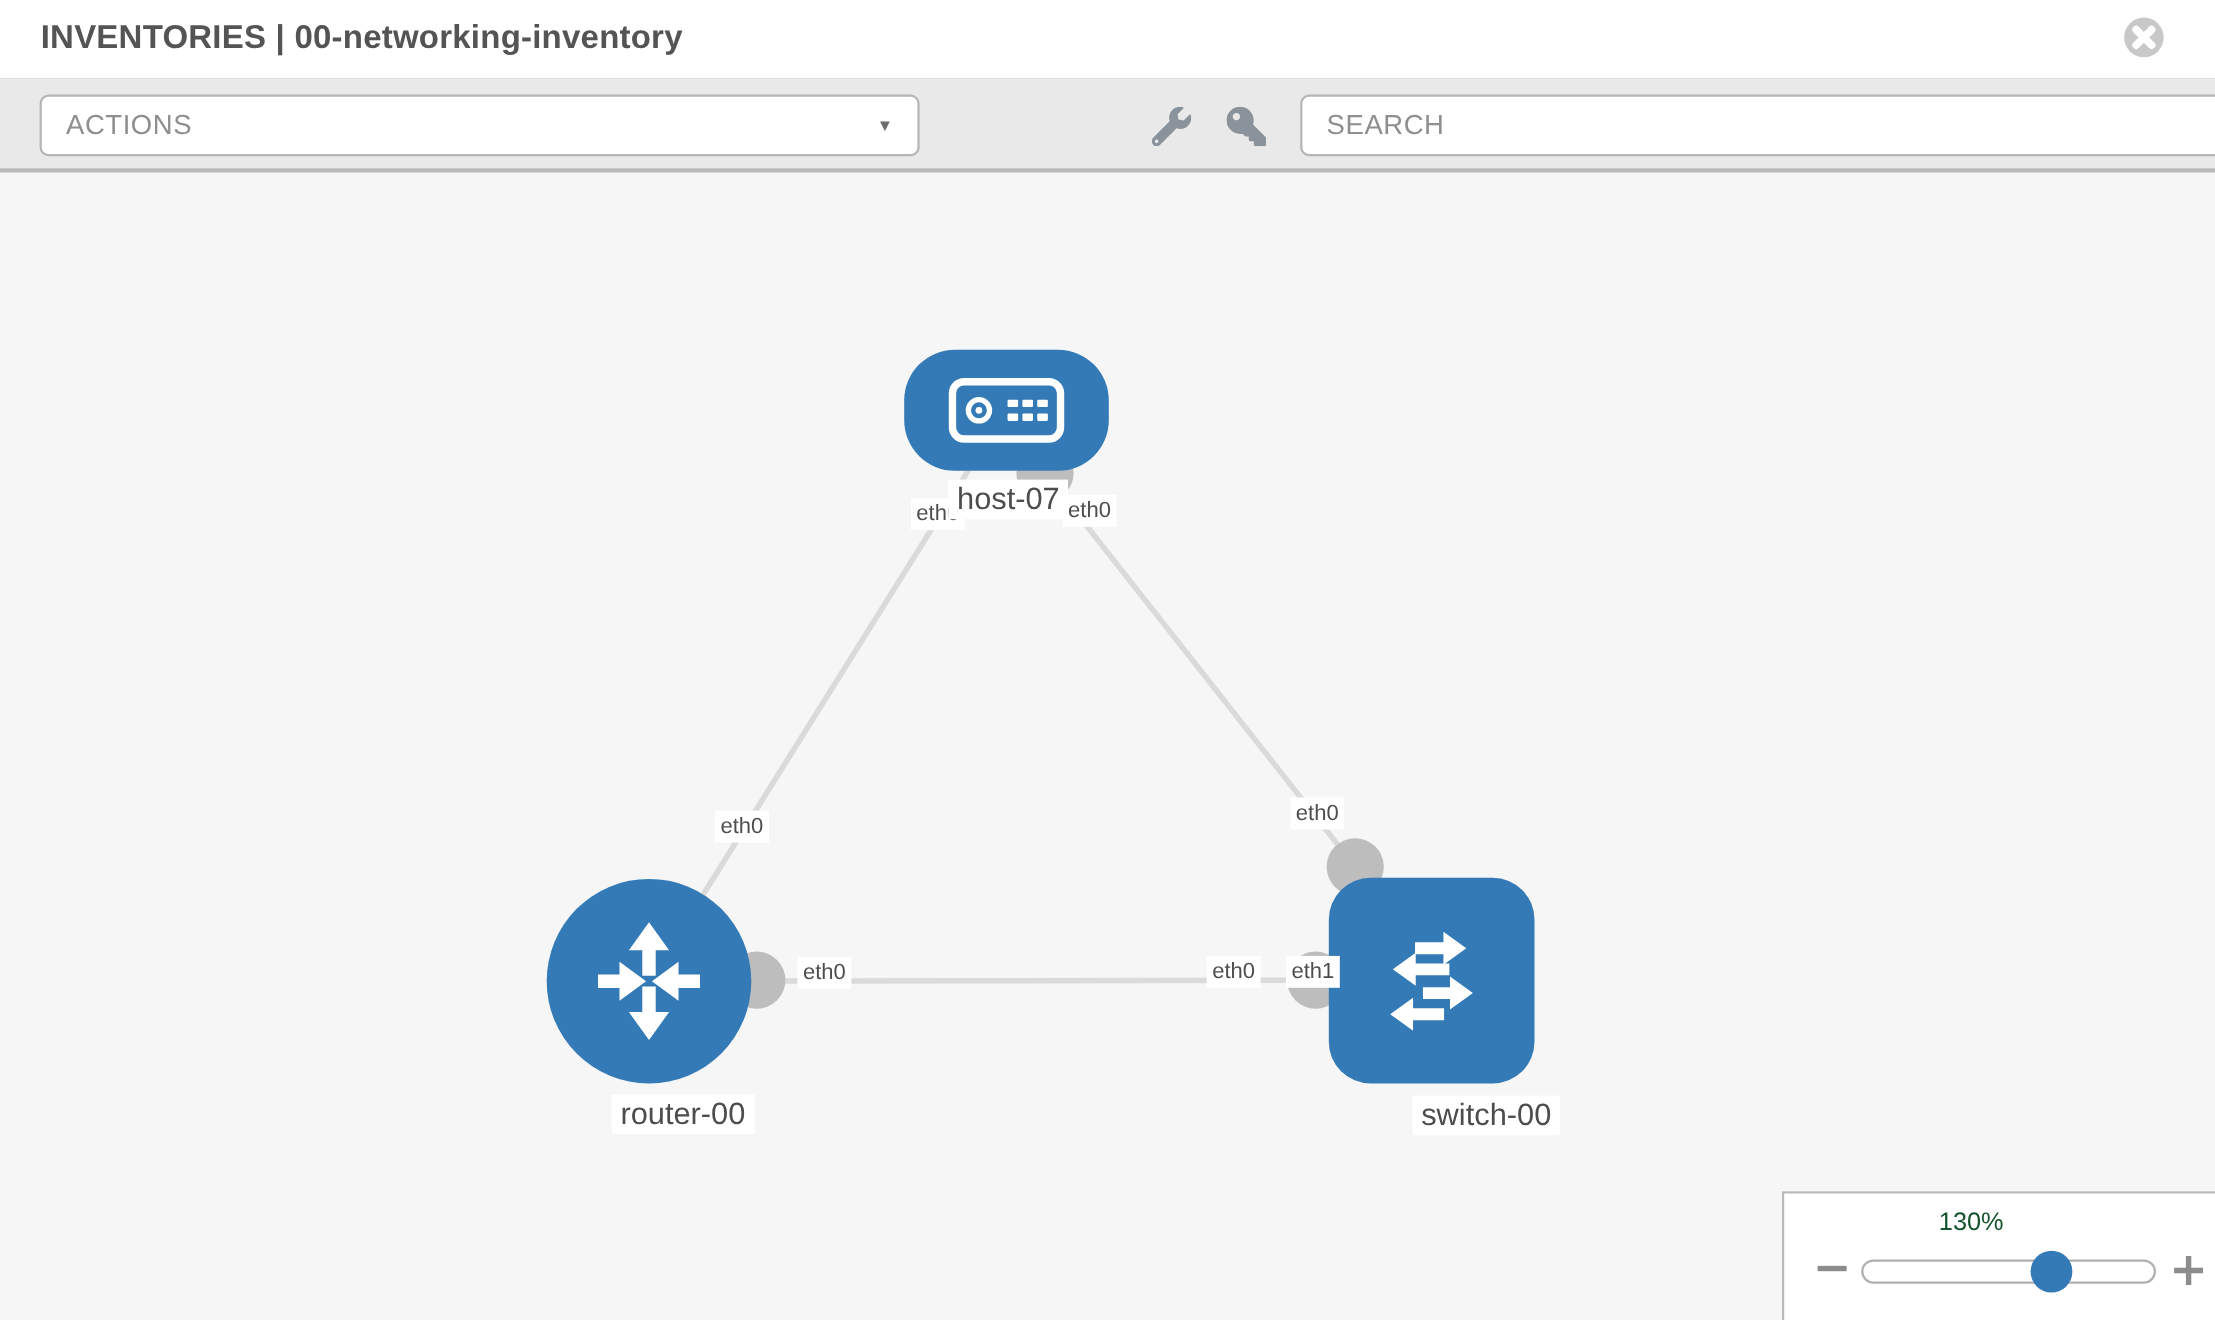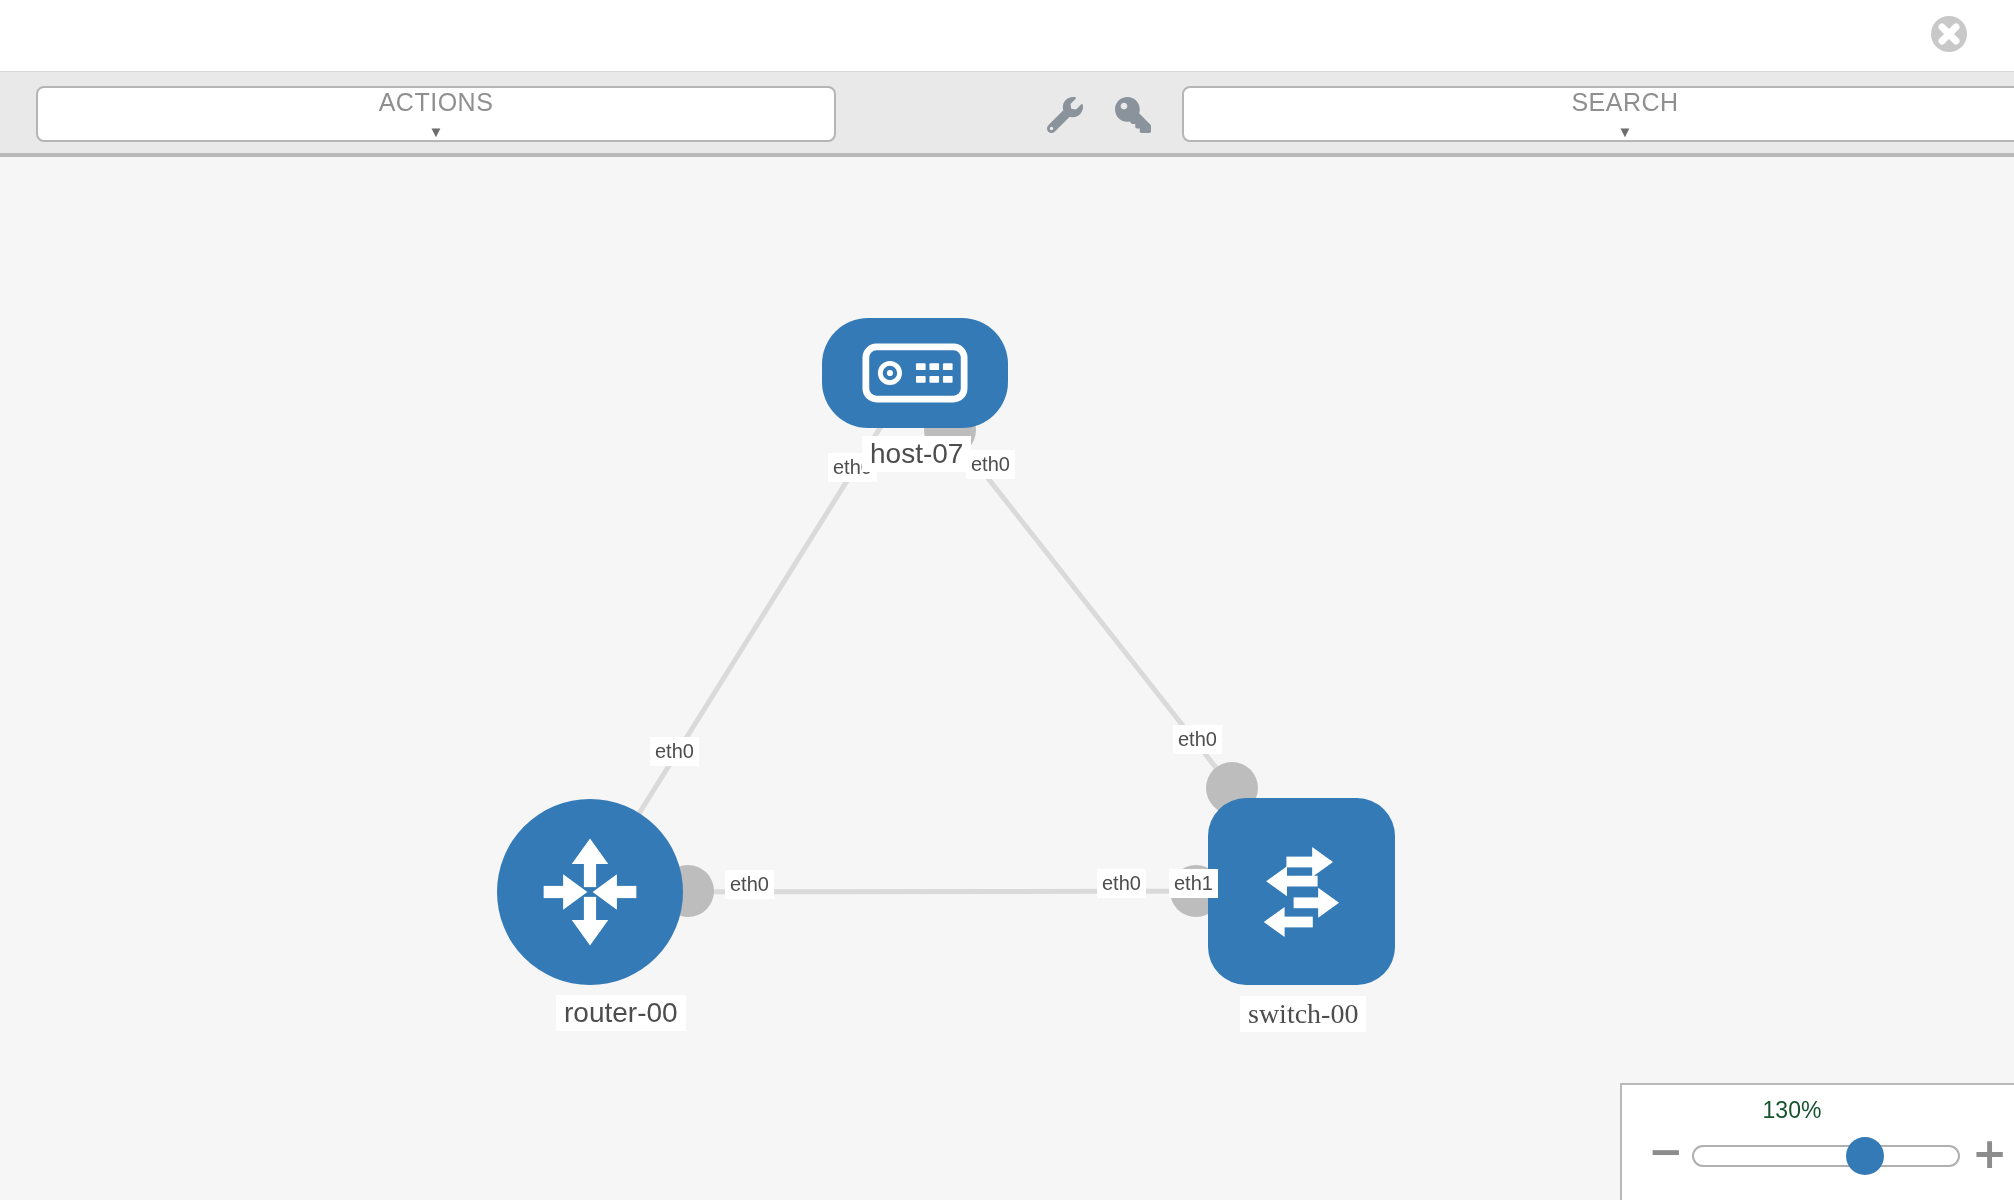--- a/index.html
+++ b/index.html
@@ -8,21 +8,21 @@
   .app { position:relative; width:2014px; height:1200px; overflow:hidden; background:#fff; }
 
   
   .header { position:relative; height:72px; background:#ffffff; border-bottom:1px solid #dadada; }
   .page-title { position:absolute; left:37px; top:18px; font-size:30px; font-weight:bold; color:#545454; letter-spacing:0.2px; }
   .close-btn { position:absolute; right:46px; top:15px; width:38px; height:38px; border:none; background:transparent; cursor:pointer; padding:0; }
 
   
   .toolbar { position:relative; height:85px; background:#e9e9e9; border-bottom:4px solid #b9b9b9; }
   .select-box { position:absolute; top:14px; height:56px; background:#fff; border:2px solid #b5b5b5; border-radius:8px;
-                display:flex; align-items:center; justify-content:space-between; padding:0 22px; cursor:pointer;flex-direction:column; }
+                display:flex; align-items:center; justify-content:space-between; padding:0 22px; cursor:pointer; }
   .select-box .lbl { font-size:25px; color:#8f8f8f; letter-spacing:0.5px; }
   .select-box .caret { font-size:15px; color:#6d6d6d; }
   .actions-box { left:36px; width:800px; }
   .search-box { left:1182px; width:886px; }
   .icon-btn { position:absolute; top:18px; width:50px; height:50px; background:transparent; border:none; cursor:pointer;
               display:flex; align-items:center; justify-content:center; }
   .wrench-btn { left:1040px; }
   .key-btn { left:1108px; }
 
   
@@ -43,21 +43,21 @@
 
   .c-host-left   { left:828px; top:296px; }
   .c-host-label  { left:862px; top:279px; }
   .c-host-right  { left:966px; top:293px; }
   .c-link1-router{ left:650px; top:580px; }
   .c-link2-switch{ left:1173px; top:568px; }
   .c-link3-router{ left:725px; top:713px; }
   .c-link3-back  { left:1097px; top:712px; }
   .c-link3-front { left:1121px; top:712px;margin-left:48px; }
   .c-router-label{ left:556px; top:838px; }
-  .c-switch-label{ left:1240px; top:839px;font-family:Liberation Serif, serif; }
+  .c-switch-label{ left:1284px; top:839px; }
 
   
   .zoom-panel { position:absolute; left:1620px; top:926px; width:400px; height:120px; background:#fff;
                 border:2px solid #b9b9b9; }
   .zoom-value { text-align:center; width:340px; margin-top:12px; font-size:23px; color:#14532d; }
   .zoom-row { position:relative; margin-top:12px; height:40px; }
   .zoom-btn { position:absolute; border:none; background:transparent; color:#8c8c8c; font-weight:bold;
               font-size:42px; line-height:36px; cursor:pointer; padding:0; font-family:"DejaVu Sans", sans-serif; }
   .zoom-out { left:26px; top:-2px; }
   .zoom-in  { left:350px; top:0px; }
@@ -65,20 +65,21 @@
                 border:2px solid #b0b0b0; border-radius:12px; cursor:pointer; }
   .zoom-thumb { position:absolute; left:152px; top:-10px; width:38px; height:38px; border-radius:50%;
                 background:#337ab7; cursor:grab; }
 </style>
 </head>
 <body>
 
 <div class="app">
 
   <div class="header">
+    <div class="page-title">INVENTORIES | 00-networking-inventory</div>
     <button class="close-btn">
       <svg width="38" height="38" viewBox="0 0 38 38">
         <circle cx="19" cy="19" r="18" fill="#c8c8c8"></circle>
         <path d="M12 12 L26 26 M26 12 L12 26" stroke="#ffffff" stroke-width="7" stroke-linecap="round"></path>
       </svg>
     </button>
   </div>
 
   <div class="toolbar">
     <div class="select-box actions-box">

